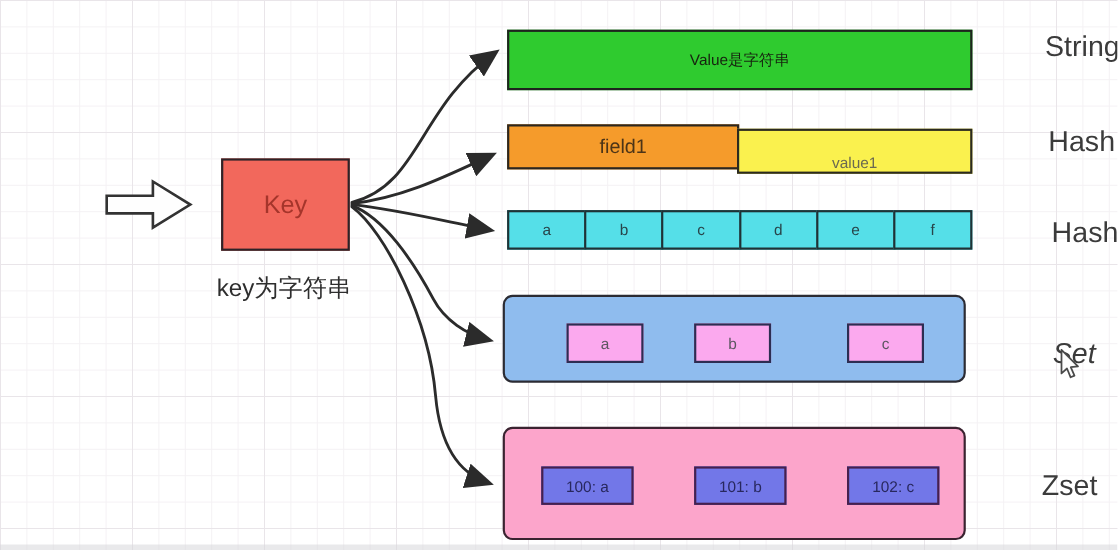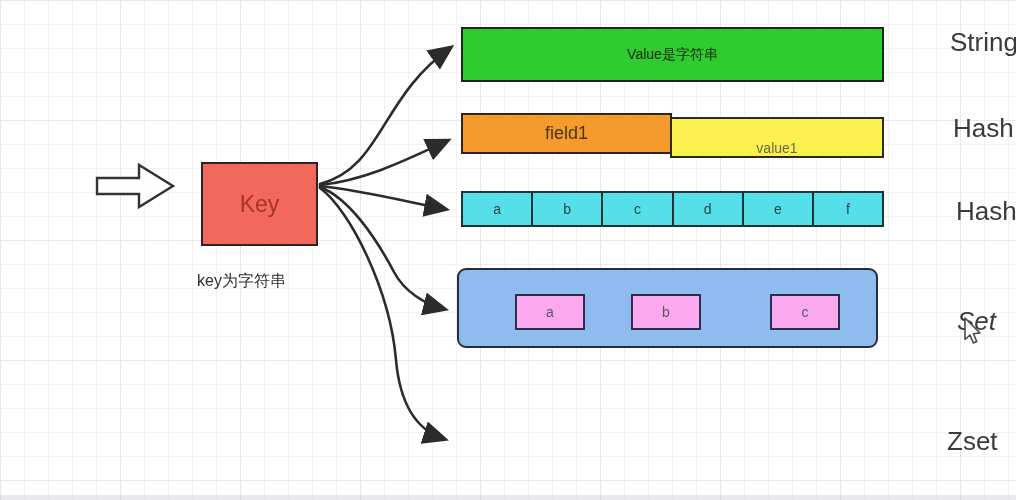--- a/index.html
+++ b/index.html
@@ -22,23 +22,23 @@
     border:2.5px solid #333; border-radius:50%; background:#fefefe;
     display:flex; align-items:center; justify-content:center;
     font-size:17px; color:#2f2f2f; letter-spacing:1px;
   }
   .flow-arrow { left:92px; top:161px; }
 
   .key-box {
     left:201px; top:144px; width:117px; height:84px;
     background:#f2685c; border:2.5px solid #2d2328;
     display:flex; align-items:center; justify-content:center;
-    font-size:23px; color:#a5352b;margin-top:18px;
+    font-size:23px; color:#a5352b;
   }
-  .key-caption { left:197px; top:247px; font-size:16px; color:#2e2e2e;margin-top:24px; }
+  .key-caption { left:197px; top:247px; font-size:22px; color:#2e2e2e; }
 
   .row-label { font-size:26px; color:#3b3b3b; }
 
   .string-bar {
     left:461px; top:15px; width:423px; height:55px;
     background:#2fcb2f; border:2px solid #1e241e;
     display:flex; align-items:center; justify-content:center;
     font-size:14px; color:#17230f;margin-top:12px;
   }
   .hash-field {
@@ -152,20 +152,25 @@
   </div>
   <div class="abs row-label label-list">Hash</div>
 
   <div class="abs set-box">
     <div class="abs set-item i0">a</div>
     <div class="abs set-item i1">b</div>
     <div class="abs set-item i2">c</div>
   </div>
   <div class="abs row-label label-set">Set</div>
 
+  <div class="abs zset-box">
+    <div class="abs zset-item i0">100: a</div>
+    <div class="abs zset-item i1">101: b</div>
+    <div class="abs zset-item i2">102: c</div>
+  </div>
   <div class="abs row-label label-zset">Zset</div>
 
   <svg class="abs cursor" width="21" height="30">
     <path d="M2,1 L2,22.5 L7,18 L10.3,26 L13.8,24.5 L10.4,16.8 L17,16 Z" fill="#fdfdfd" stroke="#4a4a4a" stroke-width="1.6" stroke-linejoin="round"></path>
   </svg>
 
   <div class="abs window-edge"></div>
 </div>
 
 </body></html>

